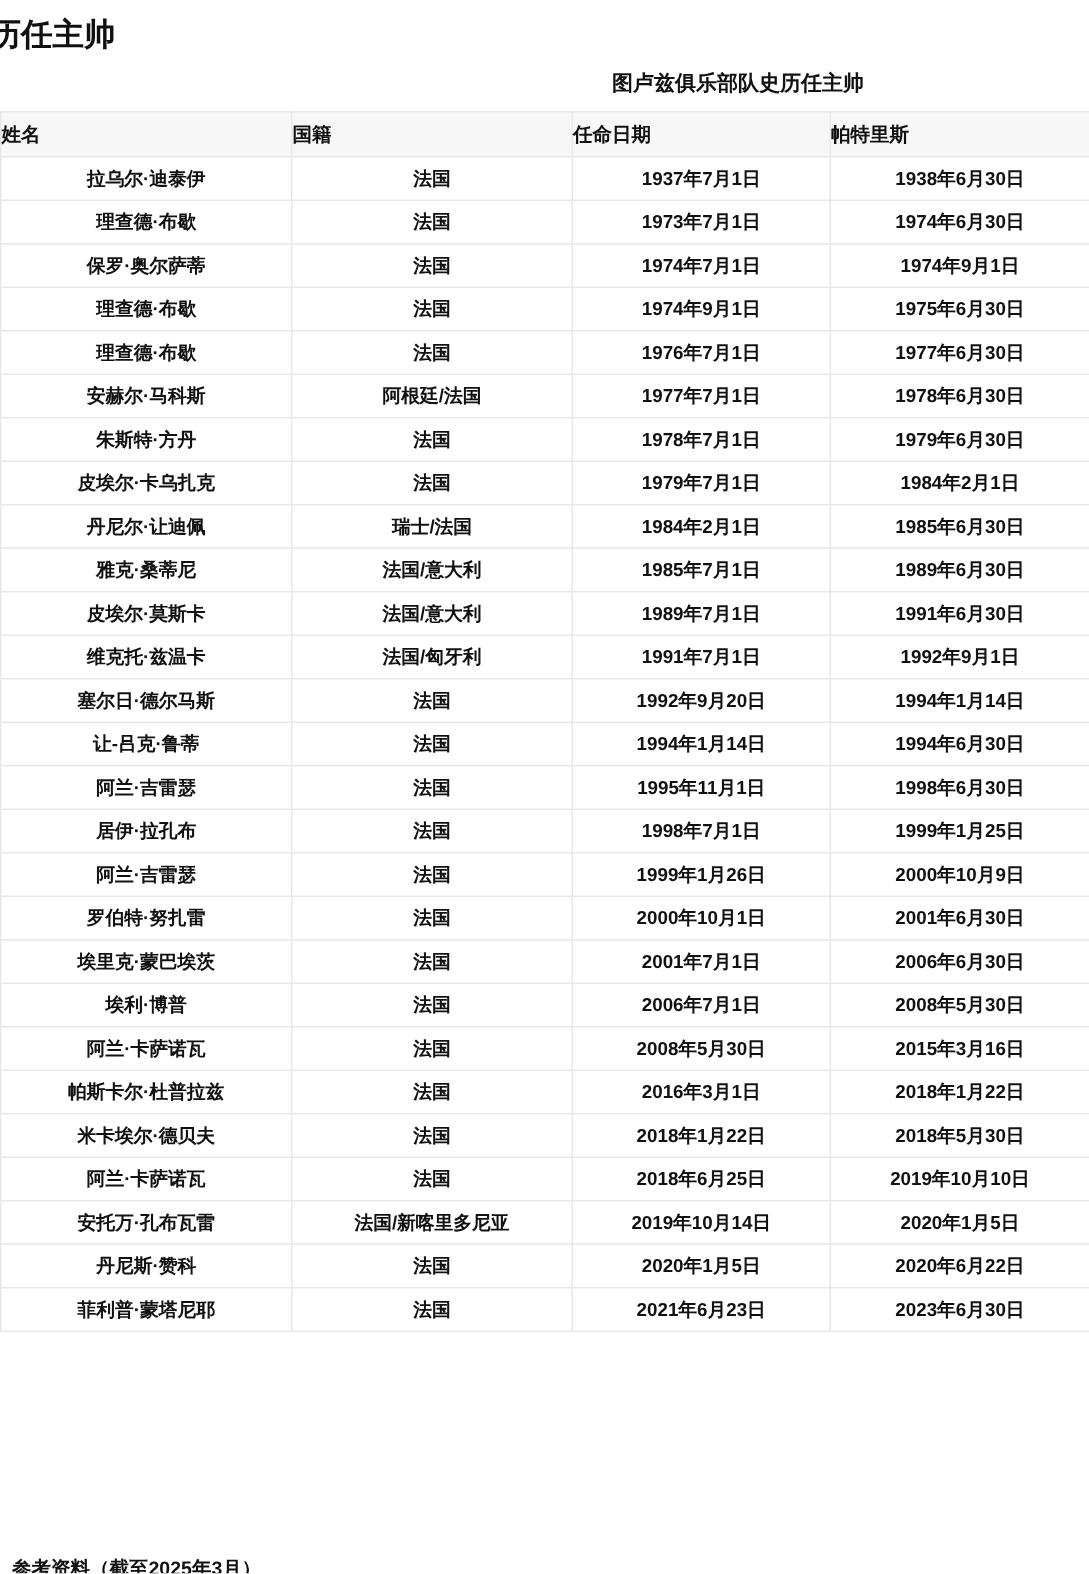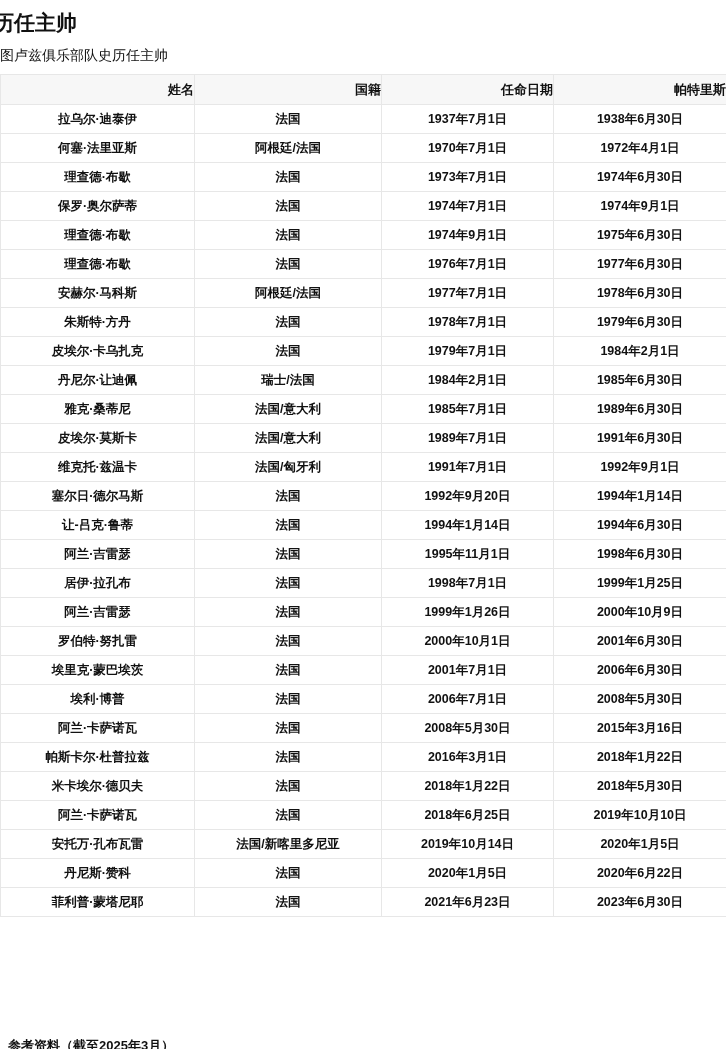--- a/index.html
+++ b/index.html
@@ -20,44 +20,44 @@
     font-size: 21px;
     font-weight: bold;
     color: var(--text-color, #111111);
     white-space: nowrap;
   }
   .table-caption {
     position: absolute;
     top: 47px;
     left: 0;
     width: 576px;
-    text-align: left;
+    text-align: right;
     font-size: 14px;
-    font-weight: normal;
+    font-weight: bold;
     color: var(--text-color, #111111);
   }
   table.coach-table {
     position: absolute;
     top: 74px;
     left: 0;
     width: 726px;
     border-collapse: collapse;
     table-layout: fixed;
   }
   .coach-table col.c1 { width: 194px; }
   .coach-table col.c2 { width: 187px; }
   .coach-table col.c3 { width: 172px; }
   .coach-table col.c4 { width: 173px; }
   .coach-table th {
     height: 30px;
     background: var(--header-bg, #f7f7f7);
     border: 1px solid var(--border-color, #e7e7e7);
     font-size: 13px;
     font-weight: bold;
-    text-align: right;
+    text-align: left;
     vertical-align: middle;
     color: var(--text-color, #111111);
   }
   .coach-table td {
     height: 29px;
     border: 1px solid var(--border-color, #e7e7e7);
     background: #ffffff;
     font-size: 12.5px;
     font-weight: bold;
     text-align: center;
@@ -101,26 +101,20 @@
       </tr>
     </thead>
     <tbody id="coach-table-body">
         <tr>
           <td>拉乌尔·迪泰伊</td>
           <td>法国</td>
           <td>1937年7月1日</td>
           <td>1938年6月30日</td>
         </tr>
         <tr>
-          <td>何塞·法里亚斯</td>
-          <td>阿根廷/法国</td>
-          <td>1970年7月1日</td>
-          <td>1972年4月1日</td>
-        </tr>
-        <tr>
           <td>理查德·布歇</td>
           <td>法国</td>
           <td>1973年7月1日</td>
           <td>1974年6月30日</td>
         </tr>
         <tr>
           <td>保罗·奥尔萨蒂</td>
           <td>法国</td>
           <td>1974年7月1日</td>
           <td>1974年9月1日</td>

